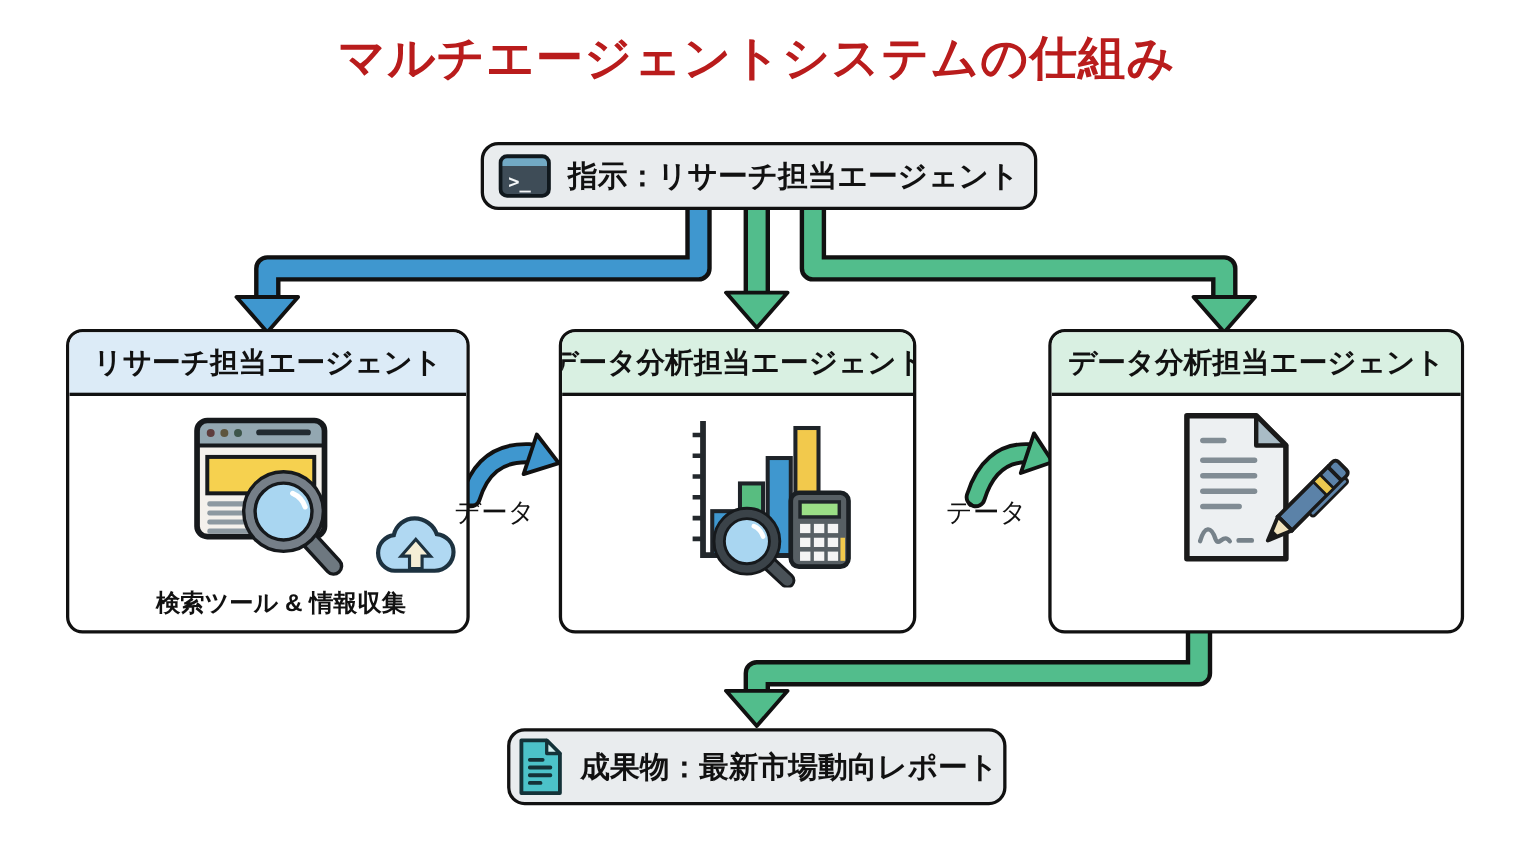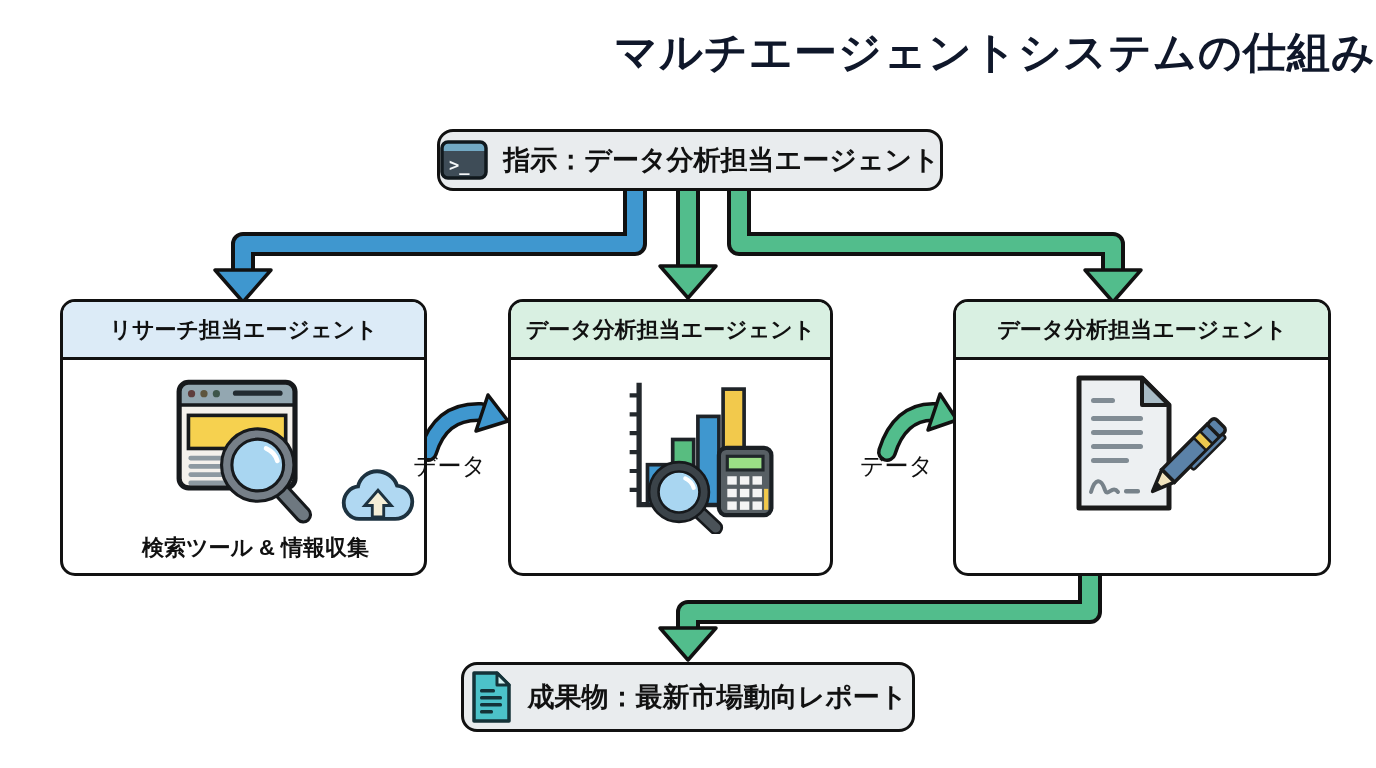--- a/index.html
+++ b/index.html
@@ -1,42 +1,42 @@
 <!DOCTYPE html>
 <html><head>
 <meta charset="utf-8">
 <style>
   html,body{margin:0;padding:0;background:#fff;}
   #stage{
     position:relative;width:1376px;height:768px;background:#ffffff;overflow:hidden;
     font-family:"Liberation Sans","DejaVu Sans",sans-serif;color:#111;
   }
   .title{
-    position:absolute;top:24px;left:0;width:100%;text-align:right;
-    font-size:43px;font-weight:800;letter-spacing:1px;color:#0f172a;z-index:3;
+    position:absolute;top:24px;left:0;width:100%;text-align:center;
+    font-size:43px;font-weight:800;letter-spacing:1px;color:#b91c1c;z-index:3;
   }
   svg.flow{position:absolute;left:0;top:0;z-index:1;}
   .pill{
     position:absolute;display:flex;align-items:center;justify-content:center;gap:15px;
     background:#e9ecee;border:3.5px solid #111;border-radius:16px;z-index:2;
     box-sizing:border-box;white-space:nowrap;
   }
   .pill .lbl{font-size:26px;font-weight:700;}
   #instruction-box{left:437px;top:129px;width:506px;height:62px;}
   #output-box{left:461px;top:662px;width:454px;height:70px;}
   .agent{
     position:absolute;top:299px;height:277px;background:#fff;border:3.5px solid #111;
     border-radius:15px;z-index:2;box-sizing:border-box;overflow:hidden;
   }
   #agent-research{left:60px;width:367px;}
   #agent-analysis{left:508px;width:325px;}
   #agent-report{left:953px;width:378px;}
   .agent .hdr{
     height:55px;border-bottom:3px solid #111;display:flex;align-items:center;justify-content:center;
-    font-size:22px;font-weight:700;white-space:nowrap;
+    font-size:26px;font-weight:700;white-space:nowrap;
   }
   .hdr-blue{background:#dcebf7;}
   .hdr-green{background:#d9f0e2;}
   .agent .body{position:relative;height:215px;}
   .caption{
     position:absolute;bottom:12px;left:0;width:100%;text-align:center;
     font-size:21px;font-weight:700;white-space:nowrap;padding-left:12px;
   }
   .data-label{
     position:absolute;top:450px;width:110px;text-align:left;
@@ -92,21 +92,21 @@
     </g>
   </svg>
 
   <div class="pill" id="instruction-box">
     <svg width="48" height="40" viewBox="0 0 48 40">
       <rect x="2" y="2" width="44" height="36" rx="6" fill="#3e4c57"></rect>
       <path d="M2 8 a6 6 0 0 1 6-6 h32 a6 6 0 0 1 6 6 v3 H2 Z" fill="#72a9c4"></path>
       <rect x="2" y="2" width="44" height="36" rx="6" fill="none" stroke="#10181d" stroke-width="3.5"></rect>
       <text x="9" y="31" font-family="'DejaVu Sans Mono',monospace" font-size="17" font-weight="bold" fill="#f4f7f8">&gt;_</text>
     </svg>
-    <span class="lbl" style="font-size:27px">指示：データ分析担当エージェント</span>
+    <span class="lbl" style="font-size:27px">指示：リサーチ担当エージェント</span>
   </div>
 
   <div class="agent" id="agent-research">
     <div class="hdr hdr-blue">リサーチ担当エージェント</div>
     <div class="body">
       <svg class="abs" style="left:112px;top:14px;" width="150" height="150" viewBox="0 0 145 145">
         <rect x="4" y="8" width="112" height="102" rx="9" fill="#f4f1ec"></rect>
         <path d="M4 17 a9 9 0 0 1 9-9 h94 a9 9 0 0 1 9 9 v13 H4 Z" fill="#93a7b1"></path>
         <rect x="4" y="8" width="112" height="102" rx="9" fill="none" stroke="#16191c" stroke-width="5"></rect>
         <line x1="4" y1="30" x2="116" y2="30" stroke="#16191c" stroke-width="3.5"></line>

